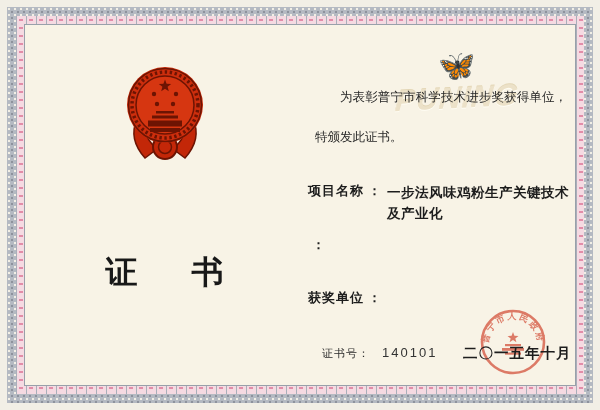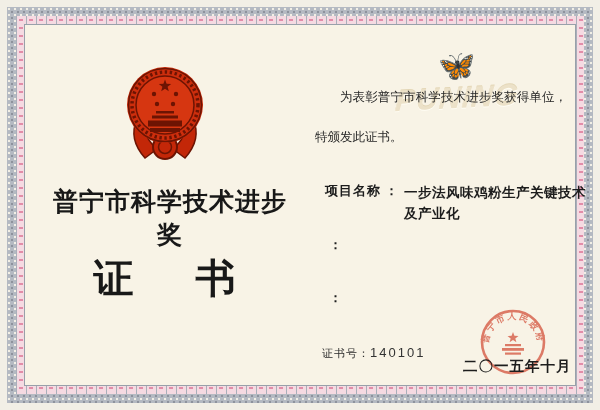--- a/index.html
+++ b/index.html
@@ -43,44 +43,44 @@
   }
 
   
   .emblem { position:absolute; left:98px; top:36px; }
   .award-title {
     position:absolute; left:16px; top:160px; width:258px;
     text-align:center; font-size:25px; font-weight:700; color:#181818; letter-spacing:1px;
   }
   .doc-title {
     position:absolute; left:16px; top:226px; width:258px;
-    text-align:center; font-size:40px; font-weight:800; color:#181818; letter-spacing:11px;
+    text-align:center; font-size:32px; font-weight:800; color:#181818; letter-spacing:11px;
   }
 
   
   .intro {
     position:absolute; left:290px; top:52px; width:252px;
     font-size:12.5px; font-weight:400; color:#262626;
     line-height:40px; text-indent:2em; text-align:justify;
   }
-  .field-row { position:absolute; left:300px; display:flex; align-items:flex-start; }
+  .field-row { position:absolute; left:283px; display:flex; align-items:flex-start; }
   .field-label { font-size:13px; font-weight:700; color:#1d1d1d; letter-spacing:1px; white-space:nowrap; }
   .field-colon { font-size:13px; font-weight:700; color:#1d1d1d; margin:0 6px 0 4px; }
   .field-value { font-size:13.5px; font-weight:700; color:#1d1d1d; width:195px; line-height:21px; letter-spacing:0.5px; }
   .row-1 { top:157px; }
   .row-2 { top:211px; }
   .row-3 { top:264px; }
 
   .certno { position:absolute; left:297px; top:320px; display:flex; align-items:baseline; }
   .certno-label { font-size:11px; font-weight:400; color:#2a2a2a; letter-spacing:1px; }
-  .certno-value { font-size:13px; color:#333; letter-spacing:2px; }
+  .certno-value { font-size:13px; color:#333; letter-spacing:2px; margin-left:12px; }
 
   .issue-date {
     position:absolute; left:438px; top:319px; z-index:3;
-    font-size:14.5px; font-weight:700; color:#1d1d1d; letter-spacing:1px; white-space:nowrap;margin-top:13px;
+    font-size:14.5px; font-weight:700; color:#1d1d1d; letter-spacing:1px; white-space:nowrap;
   }
   .seal { position:absolute; left:452px; top:281px; z-index:2; opacity:0.88; }
 </style>
 </head>
 <body>
 
 <div class="cert">
   <div class="frame-gray">
     <div class="frame-pink">
       <div class="paper">
@@ -105,34 +105,34 @@
             <circle cx="53" cy="33" r="2.2" fill="#6d1403"></circle>
             <circle cx="34" cy="43" r="2.2" fill="#6d1403"></circle>
             <circle cx="50" cy="43" r="2.2" fill="#6d1403"></circle>
             <rect x="33" y="50" width="18" height="2.5" fill="#6d1403"></rect>
             <rect x="29" y="54.5" width="26" height="3" fill="#6d1403"></rect>
             <rect x="25" y="59.5" width="34" height="6" fill="#6d1403"></rect>
             <rect x="27" y="67" width="30" height="4" fill="#6d1403"></rect>
           </svg>
         </div>
 
-        <div class="award-title">普宁市科学技术进步奖</div>
         <div class="doc-title">证　书</div>
 
         <div class="intro">为表彰普宁市科学技术进步奖获得单位，特颁发此证书。</div>
 
         <div class="field-row row-1">
           <span class="field-label">项目名称</span>
           <span class="field-colon">：</span>
           <span class="field-value">一步法风味鸡粉生产关键技术及产业化</span>
         </div>
         <div class="field-row row-2">
           <span class="field-colon">：</span>
         </div>
         <div class="field-row row-3">
+          <span class="field-label">获奖单位</span>
           <span class="field-colon">：</span>
         </div>
 
         <div class="certno">
           <span class="certno-label">证书号：</span>
           <span class="certno-value">140101</span>
         </div>
 
         <div class="seal">
           <svg width="72" height="72" viewBox="0 0 72 72">

